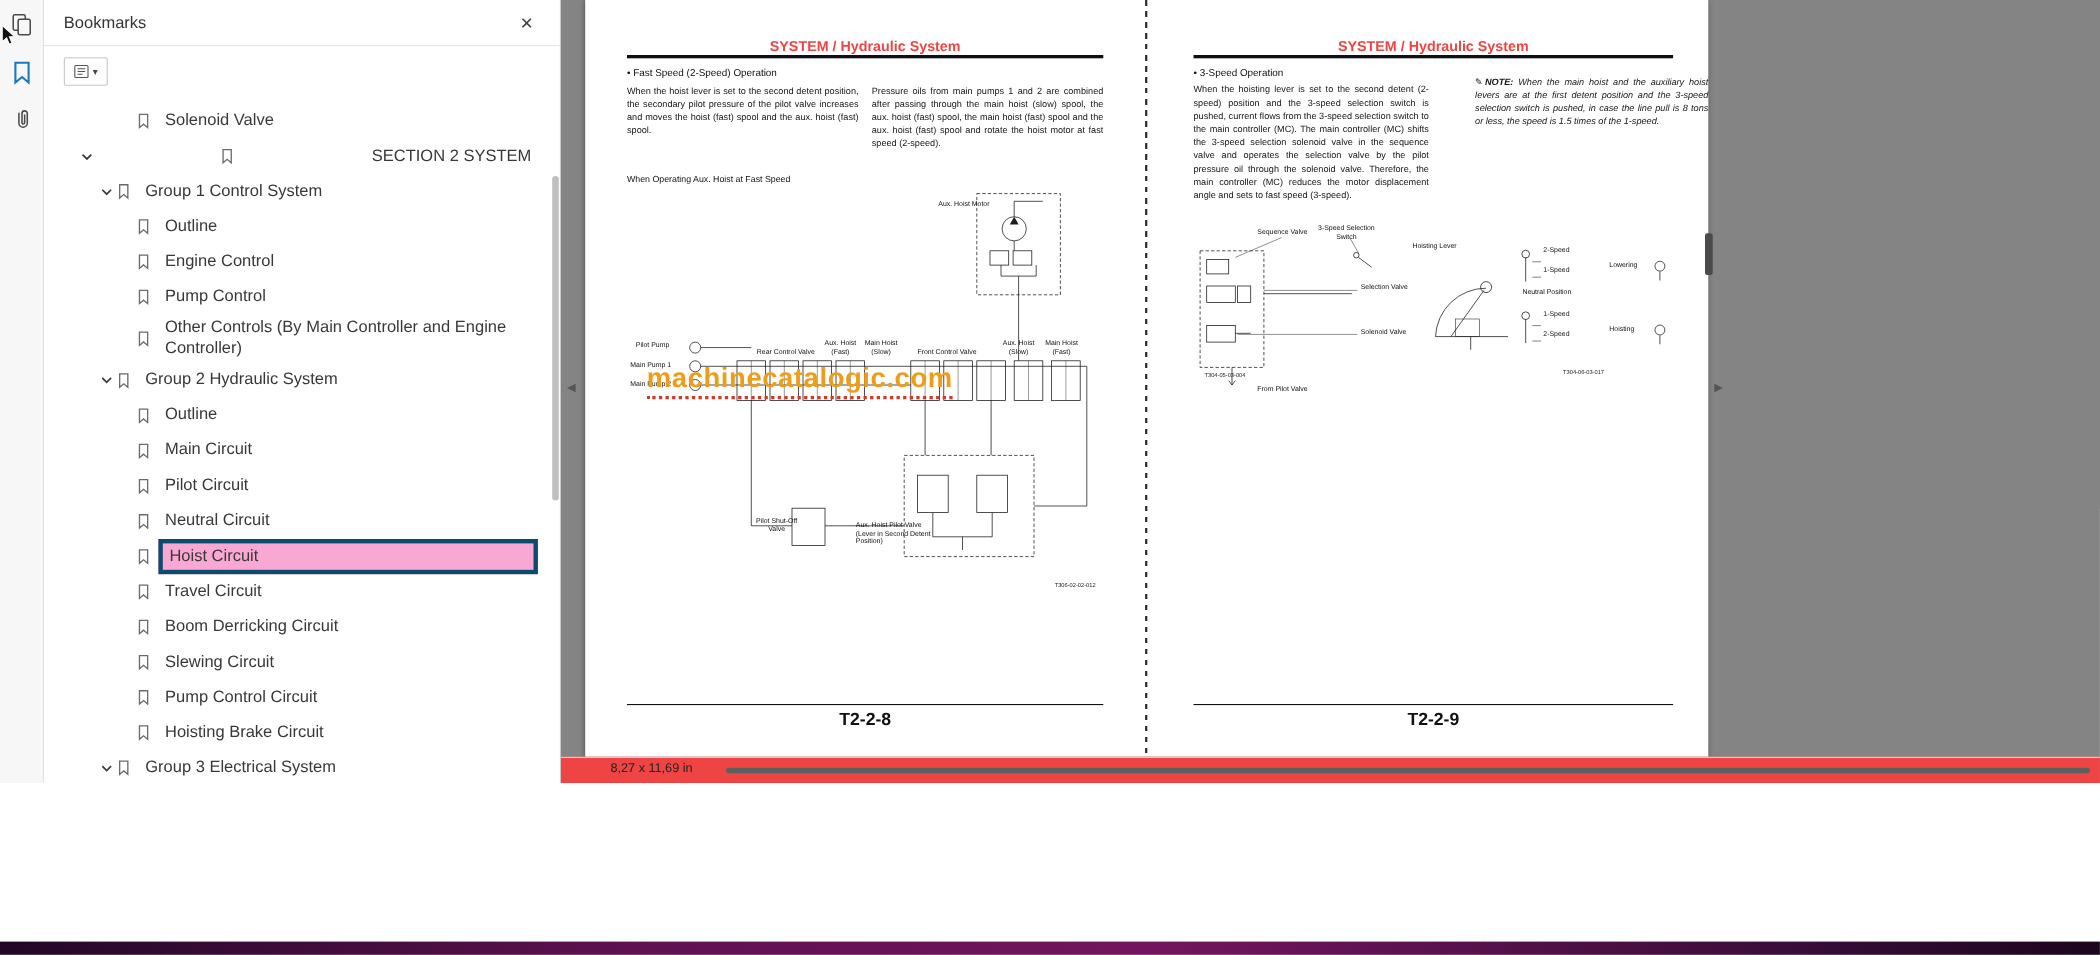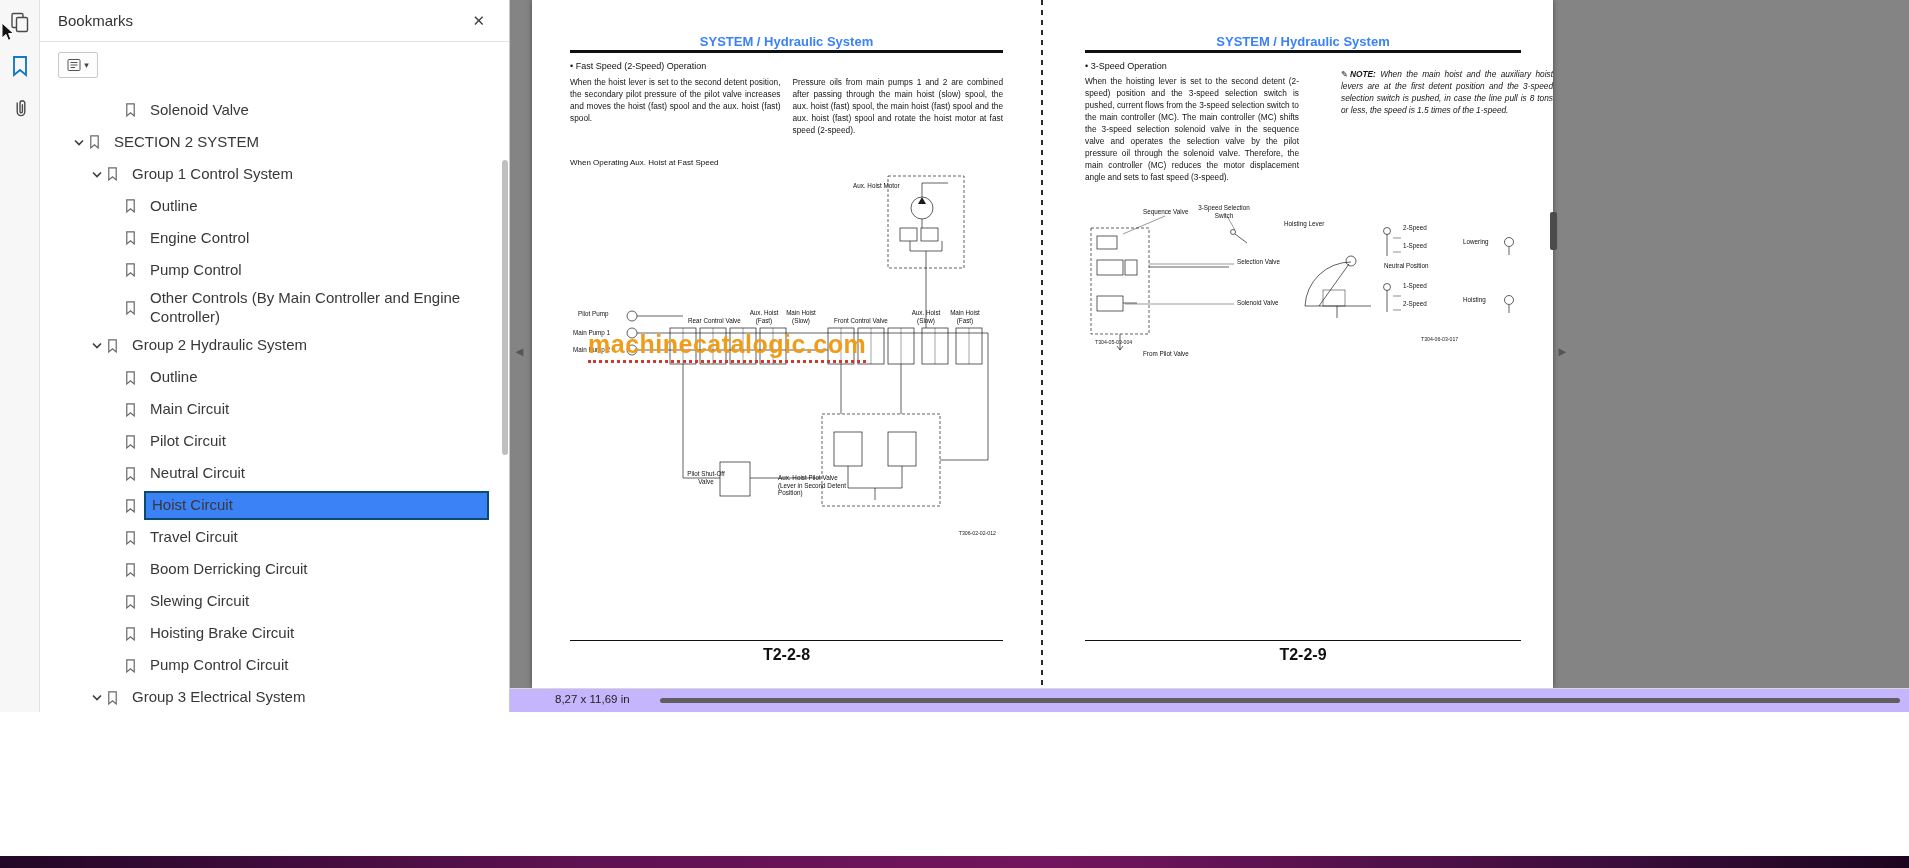--- a/index.html
+++ b/index.html
@@ -20,40 +20,40 @@
                   border-bottom:1px solid #e3e3e3; }
   .panel-title { font-size:15px; color:#333; flex:1; }
   .panel-close { font-size:15px; color:#444; cursor:pointer; padding:2px 6px; }
   .panel-toolbar { position:absolute; top:42px; left:0; right:0; height:46px; padding:10px 18px; }
   .opt-btn { width:40px; height:26px; border:1px solid #c8c8c8; background:#fdfdfd; border-radius:2px;
              display:flex; align-items:center; justify-content:center; gap:3px; cursor:pointer; }
   .opt-caret { font-size:9px; color:#444; }
 
   .bm-tree { position:absolute; top:88px; left:0; right:0; height:618px; overflow:hidden; padding-top:6px; }
   .bm-row { display:flex; align-items:center; min-height:32px; padding-right:20px; cursor:pointer; }
-  .lvl1 { padding-left:30px; } .lvl2 { padding-left:48px; } .lvl3 { padding-left:66px; }
+  .lvl1 { padding-left:30px;justify-content:space-between; } .lvl2 { padding-left:48px; } .lvl3 { padding-left:66px; }
   .chev { width:18px; min-width:18px; display:flex; justify-content:center; align-items:center; }
   .bm-ic { width:20px; min-width:20px; display:flex; align-items:center; }
   .bm-label { font-size:15px; color:#383838; padding:3px 6px; line-height:1.25; }
-  .bm-row.selected .bm-label { background:#3b82f6; border:2px solid #0c4a6e; flex:1; }
+  .bm-row.selected .bm-label { background:#f9a8d4; border:4px solid #0c4a6e; flex:1; }
   .panel-scroll { position:absolute; right:1px; top:160px; width:6px; height:295px;
                   background:#bfbfbf; border-radius:3px; }
 
   
   .doc-pane { position:absolute; top:0; left:510px; width:1399px; height:712px;
               background:#848484; overflow:hidden; }
   .sheet { position:absolute; left:22px; top:0; width:1021px; height:688px; background:#ffffff;
            box-shadow:0 0 5px rgba(0,0,0,.45); }
   .page-divider { position:absolute; left:509px; top:0; width:2px; height:688px;
                   background:repeating-linear-gradient(180deg,#2a2a2a 0 5px, transparent 5px 10px); }
   .page { position:absolute; top:0; height:688px; }
   .page-l { left:0; width:509px; } .page-r { left:521px; width:500px; }
 
   .pg-header { position:absolute; top:34px; left:0; right:0; text-align:center;
-               font-size:13px; font-weight:bold; color:#3b82f6; }
+               font-size:13px; font-weight:bold; color:#ef4444; }
   .pg-rule { position:absolute; top:50px; height:2.5px; background:#101010; }
   .bullet-line { position:absolute; font-size:9px; color:#111; }
   .bullet-line::before { content:"• "; }
   .body-cols { position:absolute; display:flex; gap:12px; }
   .body-col { flex:1; font-size:8.3px; line-height:1.45; color:#151515; text-align:justify; }
   .dg-caption { position:absolute; font-size:8px; color:#111; }
   .diagram { position:absolute; }
   .dg { position:absolute; font-size:6.3px; line-height:1.2; color:#101010; }
   .dg.c { text-align:center; }
   .fig-code { position:absolute; font-size:5.2px; color:#222; }
@@ -66,21 +66,21 @@
   .watermark { position:absolute; left:56px; top:330px; z-index:5;
                font-size:25px; font-weight:bold; letter-spacing:.5px; color:#ef9d18;
                border-bottom:3px dotted #cf3a2a; padding-bottom:1px; }
 
   .nav-arrow { position:absolute; top:344px; font-size:13px; color:#555; cursor:pointer; }
   .nav-prev { left:3px; } .nav-next { left:1046px; }
   .v-thumb { position:absolute; left:1040px; top:212px; width:7px; height:38px;
              background:#4b4b4b; border-radius:2px; }
 
   .status-strip { position:absolute; left:0; right:0; top:688px; height:24px;
-                  background:#c4b5fd; border-top:1px solid #d8d8d8; }
+                  background:#ef4444; border-top:1px solid #d8d8d8; }
   .page-size { position:absolute; left:45px; top:4px; font-size:11.5px; color:#222; }
   .h-thumb { position:absolute; left:150px; top:9px; width:1240px; height:5px;
              background:#5f5f5f; border-radius:3px; cursor:pointer; }
 
   .desktop-gap { position:absolute; top:712px; left:0; width:1909px; height:144px; background:#ffffff; }
   .taskbar { position:absolute; top:856px; left:0; width:1909px; height:12px;
              background:linear-gradient(90deg,#220726,#5e1150 30%,#73155e 55%,#3a0d3a 85%,#1c051e); }
 
   svg.glyph { display:block; }
 </style>
@@ -312,31 +312,31 @@
         <span class="bm-label">Slewing Circuit</span>
       </div>
 
       <div class="bm-row lvl3">
         <span class="chev"></span>
         <span class="bm-ic">
             <svg class="glyph" width="13" height="16" viewBox="0 0 14 16">
               <use href="#def-bookmark"></use>
             </svg>
           </span>
+        <span class="bm-label">Pump Control Circuit</span>
+      </div>
+
+      <div class="bm-row lvl3">
+        <span class="chev"></span>
+        <span class="bm-ic">
+            <svg class="glyph" width="13" height="16" viewBox="0 0 14 16">
+              <use href="#def-bookmark"></use>
+            </svg>
+          </span>
         <span class="bm-label">Hoisting Brake Circuit</span>
-      </div>
-
-      <div class="bm-row lvl3">
-        <span class="chev"></span>
-        <span class="bm-ic">
-            <svg class="glyph" width="13" height="16" viewBox="0 0 14 16">
-              <use href="#def-bookmark"></use>
-            </svg>
-          </span>
-        <span class="bm-label">Pump Control Circuit</span>
       </div>
 
       <div class="bm-row lvl2">
         <span class="chev">
             <svg class="glyph" width="10" height="7" viewBox="0 0 10 7">
               <use href="#def-chevron"></use>
             </svg>
           </span>
         <span class="bm-ic">
             <svg class="glyph" width="13" height="16" viewBox="0 0 14 16">

